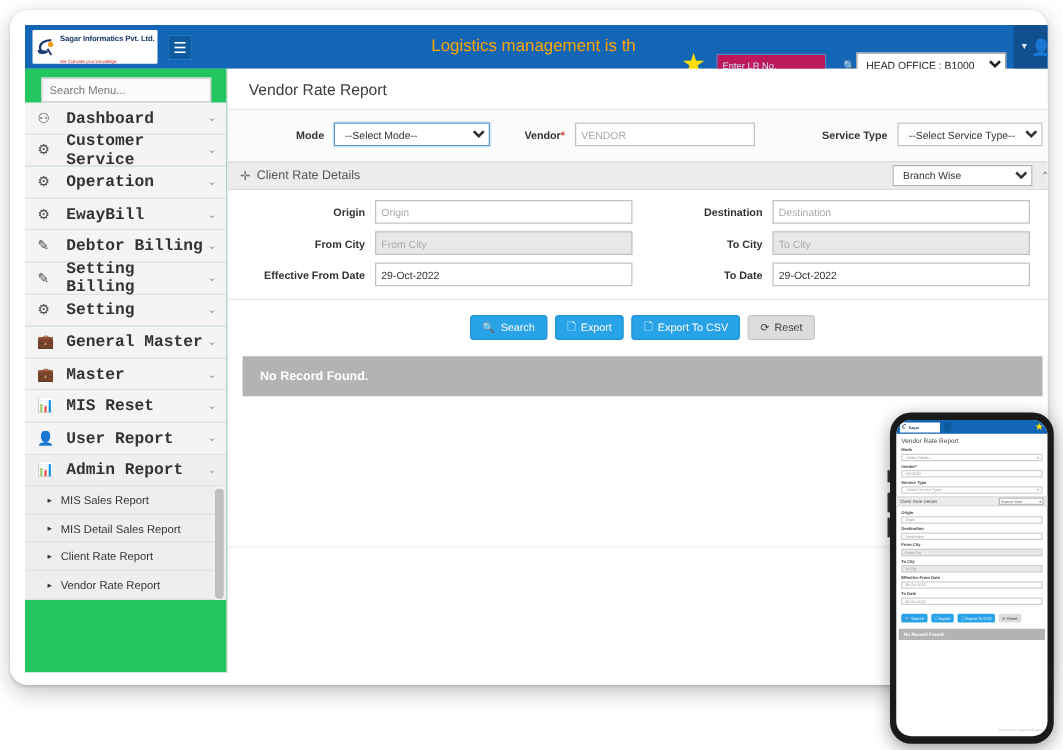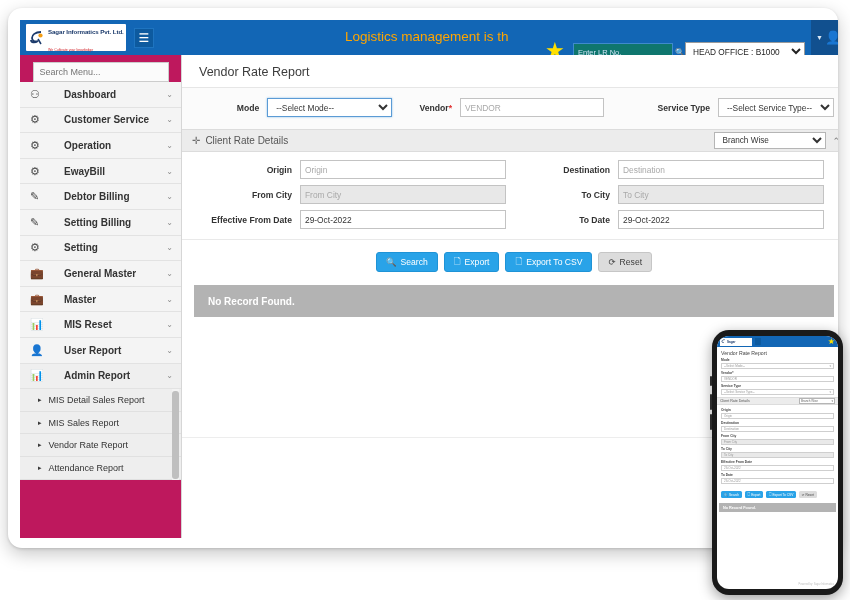--- a/index.html
+++ b/index.html
@@ -68,22 +68,22 @@
     width: 195px; height: 18px; overflow: hidden;
     color: #ffa500; font-size: 13.5px; white-space: nowrap;
   }
   #star-icon {
     position: absolute; left: 525px; top: 21px;
     width: 22px; height: 21px;
     color: #ffe000; font-size: 22px; line-height: 20px;
   }
   #lr-search-wrap {
     position: absolute; left: 553px; top: 23px;
-    width: 100px; height: 18px;
-    background: #0f766e; border: 1px solid #3f8acd;
+    width: 88px; height: 18px;
+    background: #be185d; border: 1px solid #3f8acd;
     display: flex; align-items: center; padding: 0 4px;
   }
   #lr-search-input {
     flex: 1; border: 0; background: transparent; outline: none;
     font-size: 7.5px; color: #ffffff;
     font-family: "Liberation Sans", sans-serif;
   }
   #lr-search-input::placeholder { color: #cfe2f4; }
   #lr-search-icon { font-size: 8px; color: #d9eaf7; }
   #office-select {
@@ -101,21 +101,21 @@
     display: flex; align-items: center; justify-content: center;
     gap: 2px; cursor: pointer;
   }
   #user-caret { color: #dbe8f5; font-size: 7px; }
   #user-avatar-icon { color: #ffffff; font-size: 13px; line-height: 13px; }
 
   
   #sidebar {
     position: absolute; left: 0; top: 35px;
     width: 162px; height: 483px;
-    background: #be185d;
+    background: #22c55e;
     border-right: 1px solid #d6d6d6;
     overflow: hidden;
   }
   #menu-search {
     width: 136px; height: 20px;
     margin: 7px auto 0; display: block;
     border: 1px solid #cccccc; background: #fbfbfb;
     font-size: 9px; color: #8b8b8b; padding: 0 6px; outline: none;
     font-family: "Liberation Sans", sans-serif;
   }
@@ -124,22 +124,22 @@
     padding: 0 8px 0 10px;
     border-bottom: 1px solid #e2e2e2;
     background: #f4f4f4; cursor: pointer;
   }
   .menu-item.active { background: #efefef; }
   .mi-icon {
     width: 16px; font-size: 11px; color: #4a4a4a;
     display: flex; align-items: center; flex: 0 0 16px;
   }
   .mi-label {
-    flex: 1; font-size: 10px; color: #333333;
-    font-weight: bold; margin-left: 18px;
+    flex: 1; font-size: 13px; color: #333333;
+    font-weight: bold; margin-left: 7px; font-family: Liberation Mono, monospace;
   }
   .mi-caret { font-size: 8px; color: #8d8d8d; }
 
   #submenu {
     position: relative;
     max-height: 160px; overflow: hidden;
     background: #ececec;
   }
   .submenu-item {
     height: 22.6px; display: flex; align-items: center;
@@ -410,33 +410,33 @@
             <span class="mi-icon">📊</span>
             <span class="mi-label">Admin Report</span>
             <span class="mi-caret">⌄</span>
           </div>
         </div>
       <div id="submenu">
         <div id="submenu-scrolltrack"></div>
         <div id="submenu-items">
             <div class="submenu-item">
               <span class="sub-bullet">▸</span>
+              <span class="sub-label">MIS Sales Report</span>
+            </div>
+            <div class="submenu-item">
+              <span class="sub-bullet">▸</span>
               <span class="sub-label">MIS Detail Sales Report</span>
             </div>
             <div class="submenu-item">
               <span class="sub-bullet">▸</span>
-              <span class="sub-label">MIS Sales Report</span>
+              <span class="sub-label">Client Rate Report</span>
             </div>
             <div class="submenu-item">
               <span class="sub-bullet">▸</span>
               <span class="sub-label">Vendor Rate Report</span>
-            </div>
-            <div class="submenu-item">
-              <span class="sub-bullet">▸</span>
-              <span class="sub-label">Attendance Report</span>
             </div>
           </div>
         <div id="submenu-scrollbar"></div>
       </div>
     </div>
 
     <div id="main">
       <div id="page-title">Vendor Rate Report</div>
 
       <div id="filter-panel">

